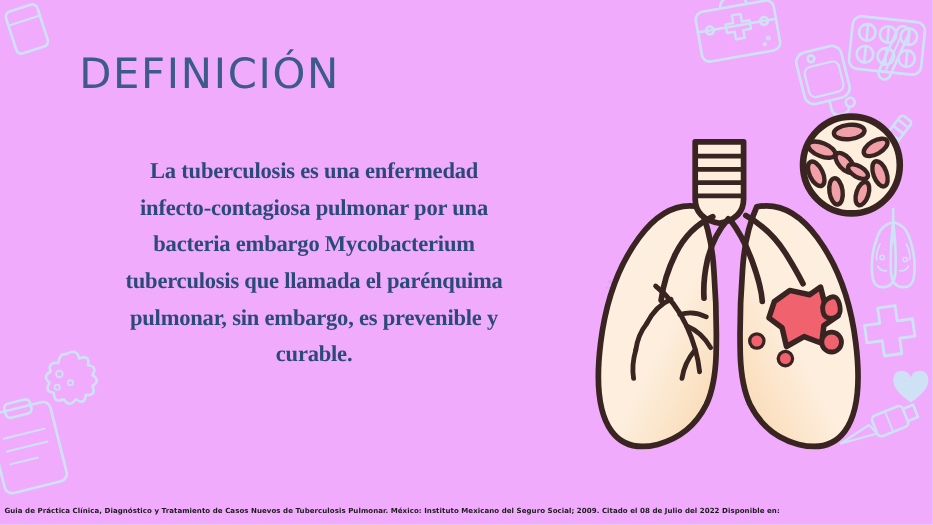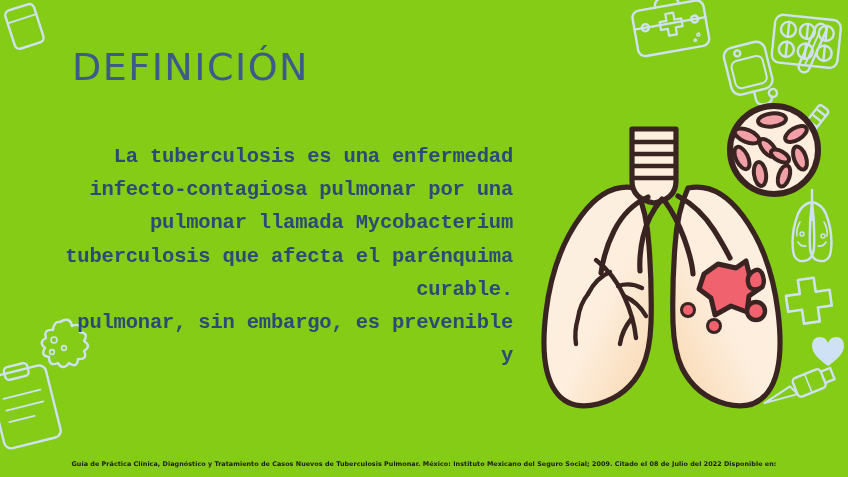--- a/index.html
+++ b/index.html
@@ -9,21 +9,21 @@
     height: 477px;
     overflow: hidden;
     background: #e1effb;
     font-family: "DejaVu Sans", sans-serif;
   }
 
   .slide {
     position: relative;
     width: 848px;
     height: 477px;
-    background: #84cc16;
+    background: #f0abfc;
     overflow: hidden;
   }
 
   
   .bg-doodles {
     position: absolute;
     inset: 0;
     width: 848px;
     height: 477px;
     pointer-events: none;
@@ -42,22 +42,22 @@
     line-height: 1.1;
     white-space: nowrap;
   }
 
   
   .body-text {
     position: absolute;
     left: 58px;
     top: 140px;
     width: 455px;
-    text-align: right;
-    font-family: Liberation Mono, monospace;
+    text-align: center;
+    font-family: Liberation Serif, serif;
     font-size: 20.5px;
     font-weight: bold;
     color: #2c4a78;
     line-height: 1.62;
     letter-spacing: -0.2px;
   }
 
   
   .illustration {
     position: absolute;
@@ -73,21 +73,21 @@
     left: 4px;
     bottom: 8px;
     width: 840px;
     font-family: "DejaVu Sans", sans-serif;
     font-size: 6.4px;
     font-weight: bold;
     color: #1b1b1b;
     line-height: 1.62;
     letter-spacing: 0.05px;
   }
-  .footer div { white-space: nowrap; text-align: center; }
+  .footer div { white-space: nowrap; }
 </style>
 </head>
 <body>
 
 <div class="slide">
 
   <svg class="bg-doodles" viewBox="0 0 848 477" xmlns="http://www.w3.org/2000/svg">
     <g fill="none" stroke="#cfe2f5" stroke-width="2.4" stroke-linecap="round" stroke-linejoin="round">
 
       <g transform="translate(630,4) rotate(-10)">
@@ -180,24 +180,24 @@
       </g>
 
     </g>
   </svg>
 
   <div class="title">DEFINICIÓN</div>
 
   <div class="body-text">
     <div>La tuberculosis es una enfermedad</div>
     <div>infecto-contagiosa pulmonar por una</div>
-    <div>pulmonar llamada Mycobacterium</div>
-    <div>tuberculosis que afecta el parénquima</div>
+    <div>bacteria embargo Mycobacterium</div>
+    <div>tuberculosis que llamada el parénquima</div>
+    <div>pulmonar, sin embargo, es prevenible y</div>
     <div>curable.</div>
-    <div>pulmonar, sin embargo, es prevenible y</div>
   </div>
 
   <svg class="illustration" viewBox="0 0 320 320" xmlns="http://www.w3.org/2000/svg">
 
     <defs>
       <linearGradient id="lungGradL" x1="0" y1="0" x2="1" y2="1">
         <stop offset="0%" stop-color="#fdf0e2"></stop>
         <stop offset="55%" stop-color="#fdeedd"></stop>
         <stop offset="100%" stop-color="#f9d7ae"></stop>
       </linearGradient>

